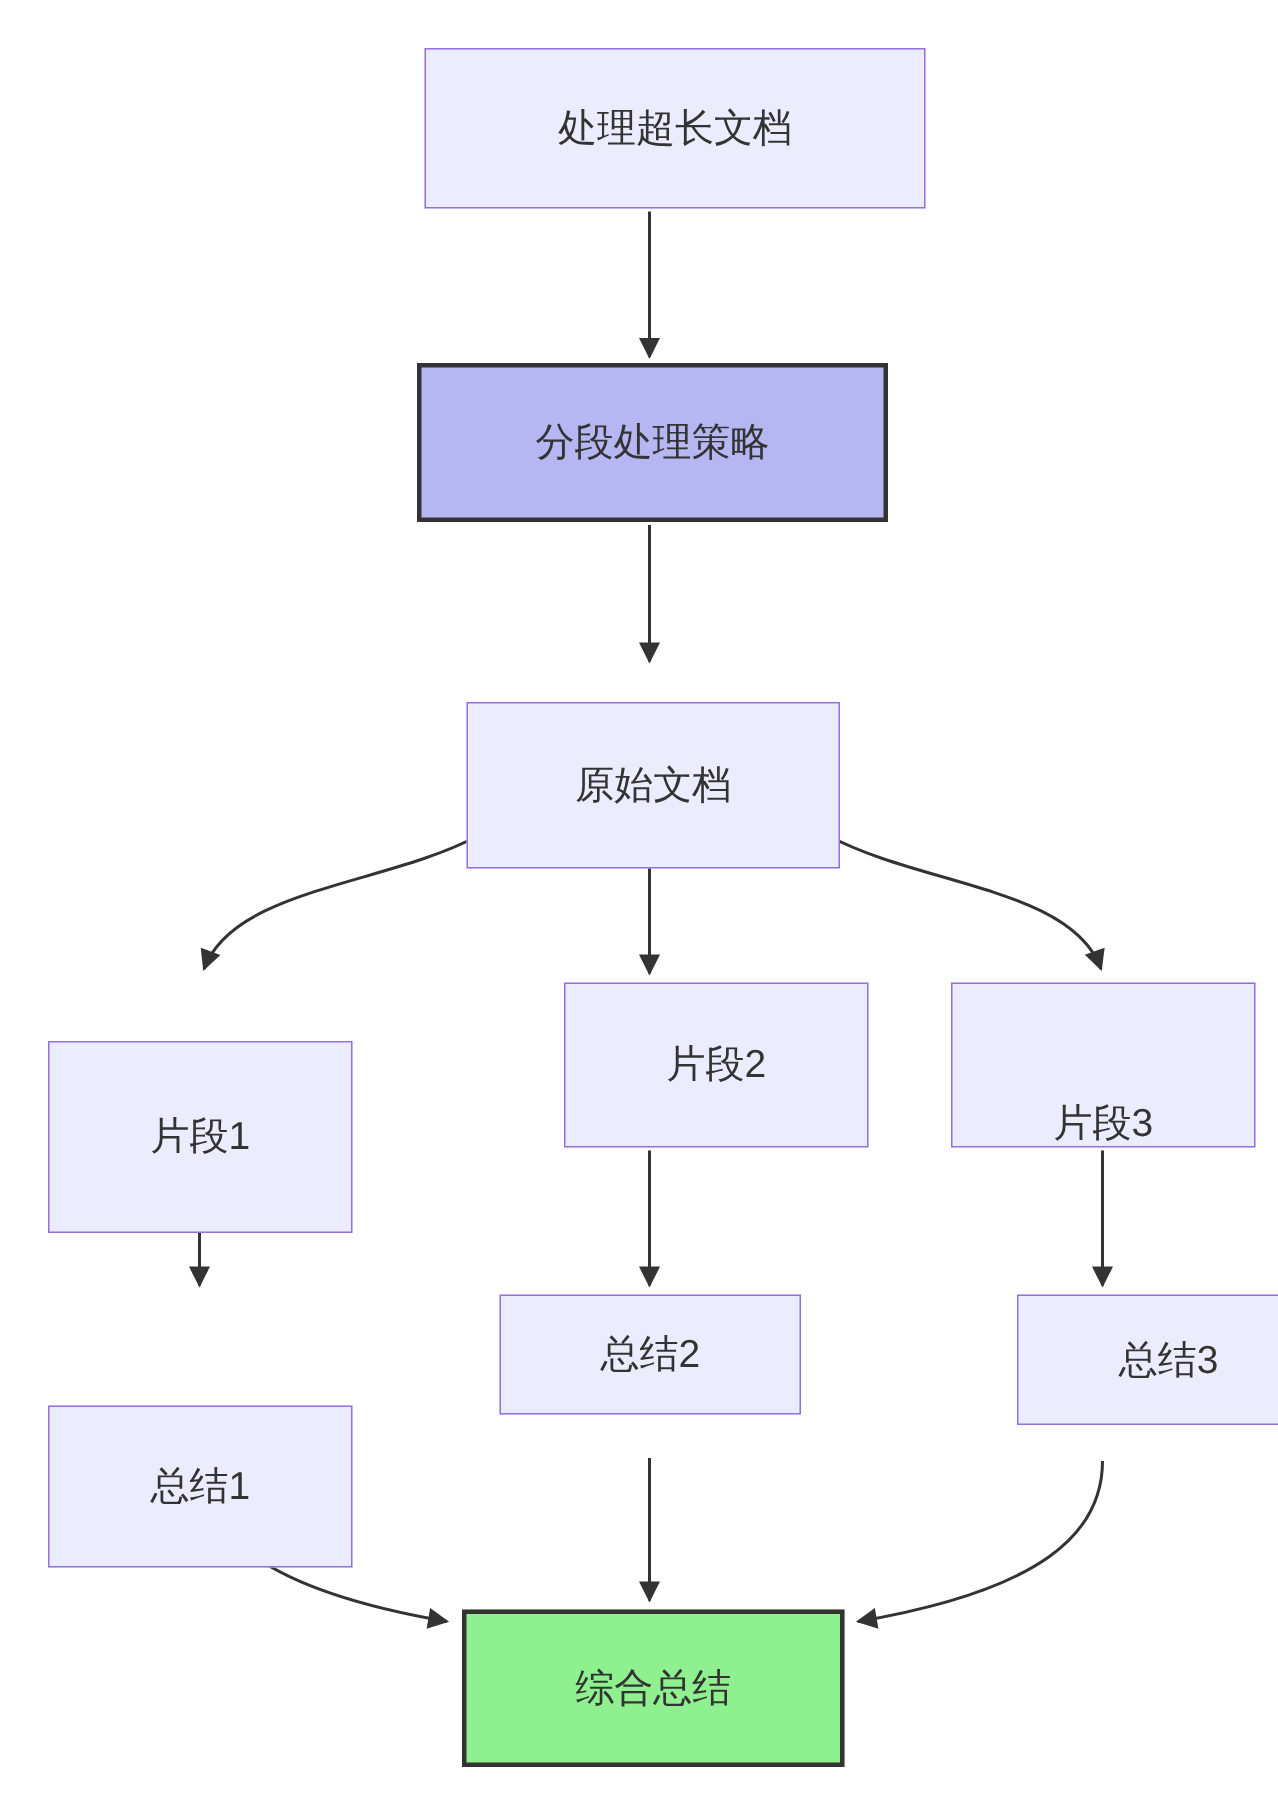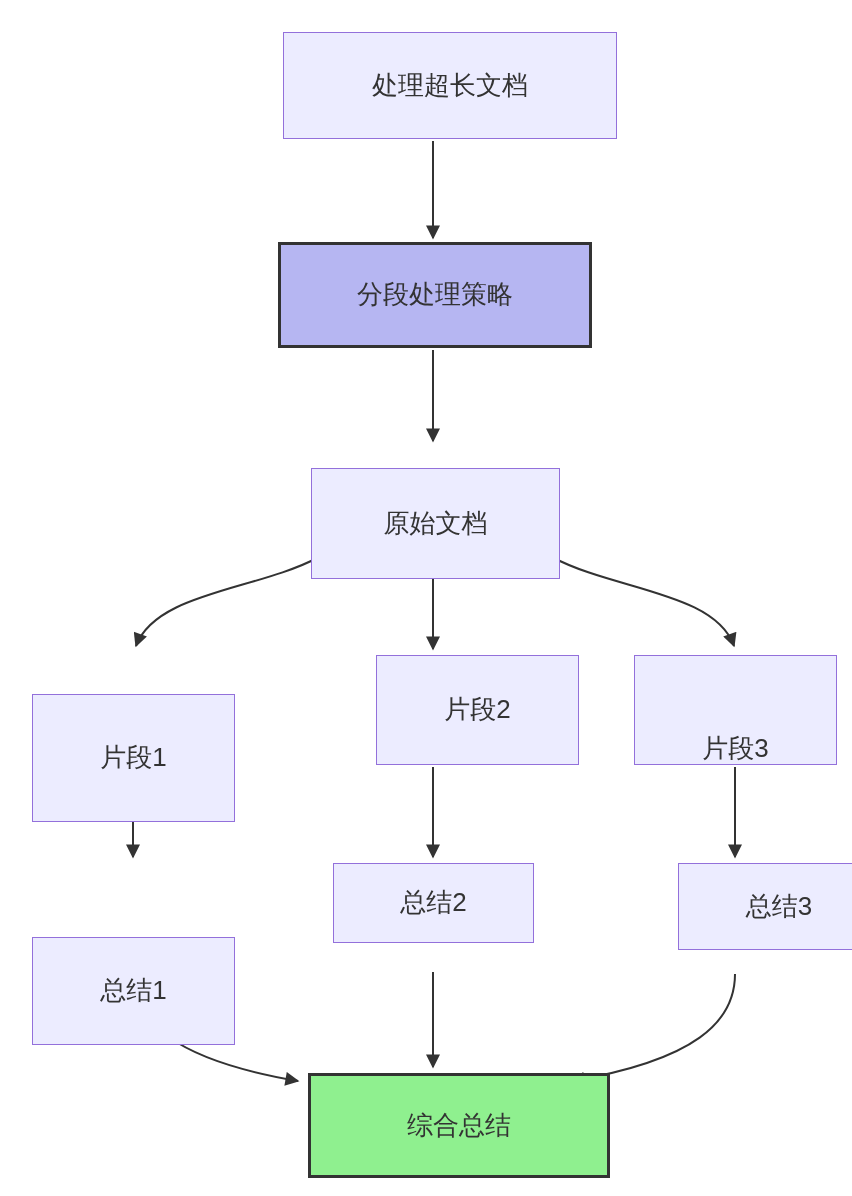--- a/index.html
+++ b/index.html
@@ -110,17 +110,17 @@
   </div>
 
   <div class="node" style="left:333px; top:863px; width:201px; height:80px;">
     <span class="node-label">总结2</span>
   </div>
 
   <div class="node" style="left:634px; top:863px; width:202px; height:87px;margin-left:44px;">
     <span class="node-label">总结3</span>
   </div>
 
-  <div class="node node--success" style="left:308px; top:1073px; width:302px; height:105px;">
+  <div class="node node--success" style="left:308px; top:1073px; width:255px; height:105px;">
     <span class="node-label">综合总结</span>
   </div>
 
 </div>
 
 </body></html>

